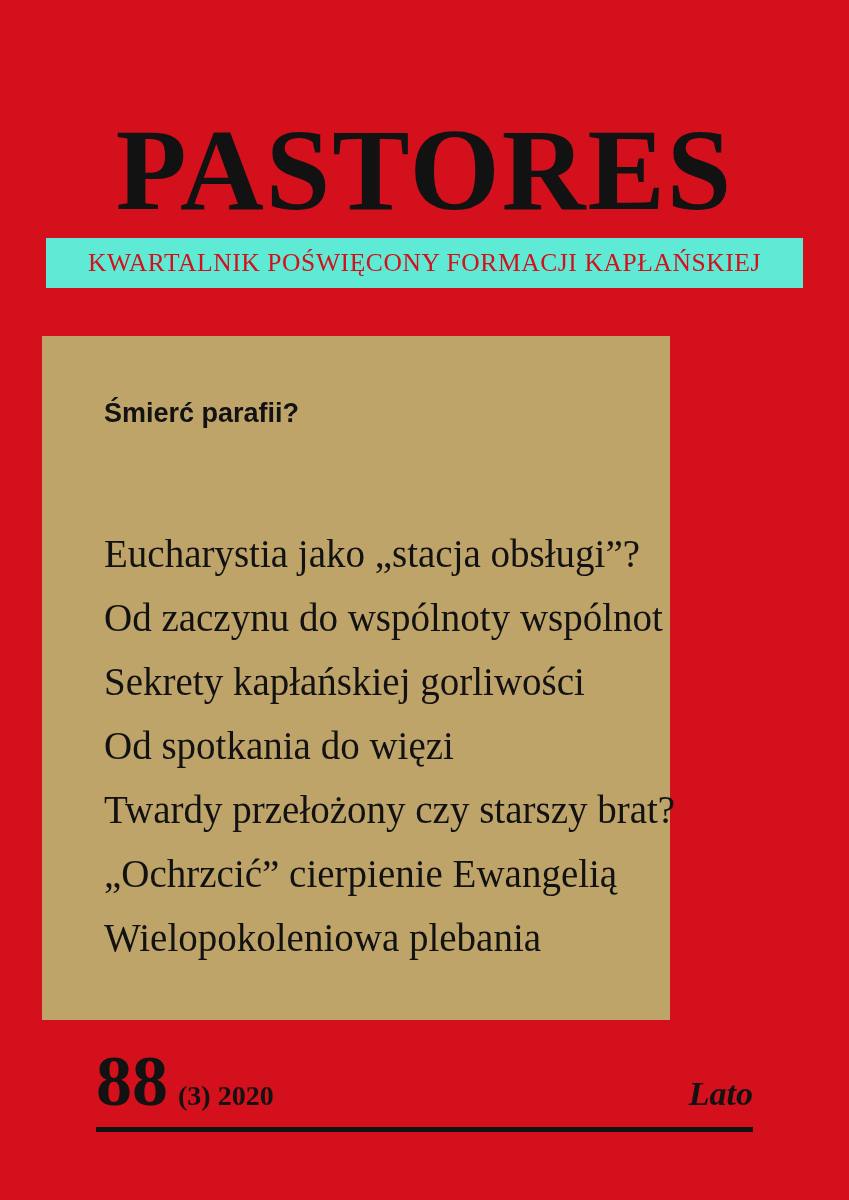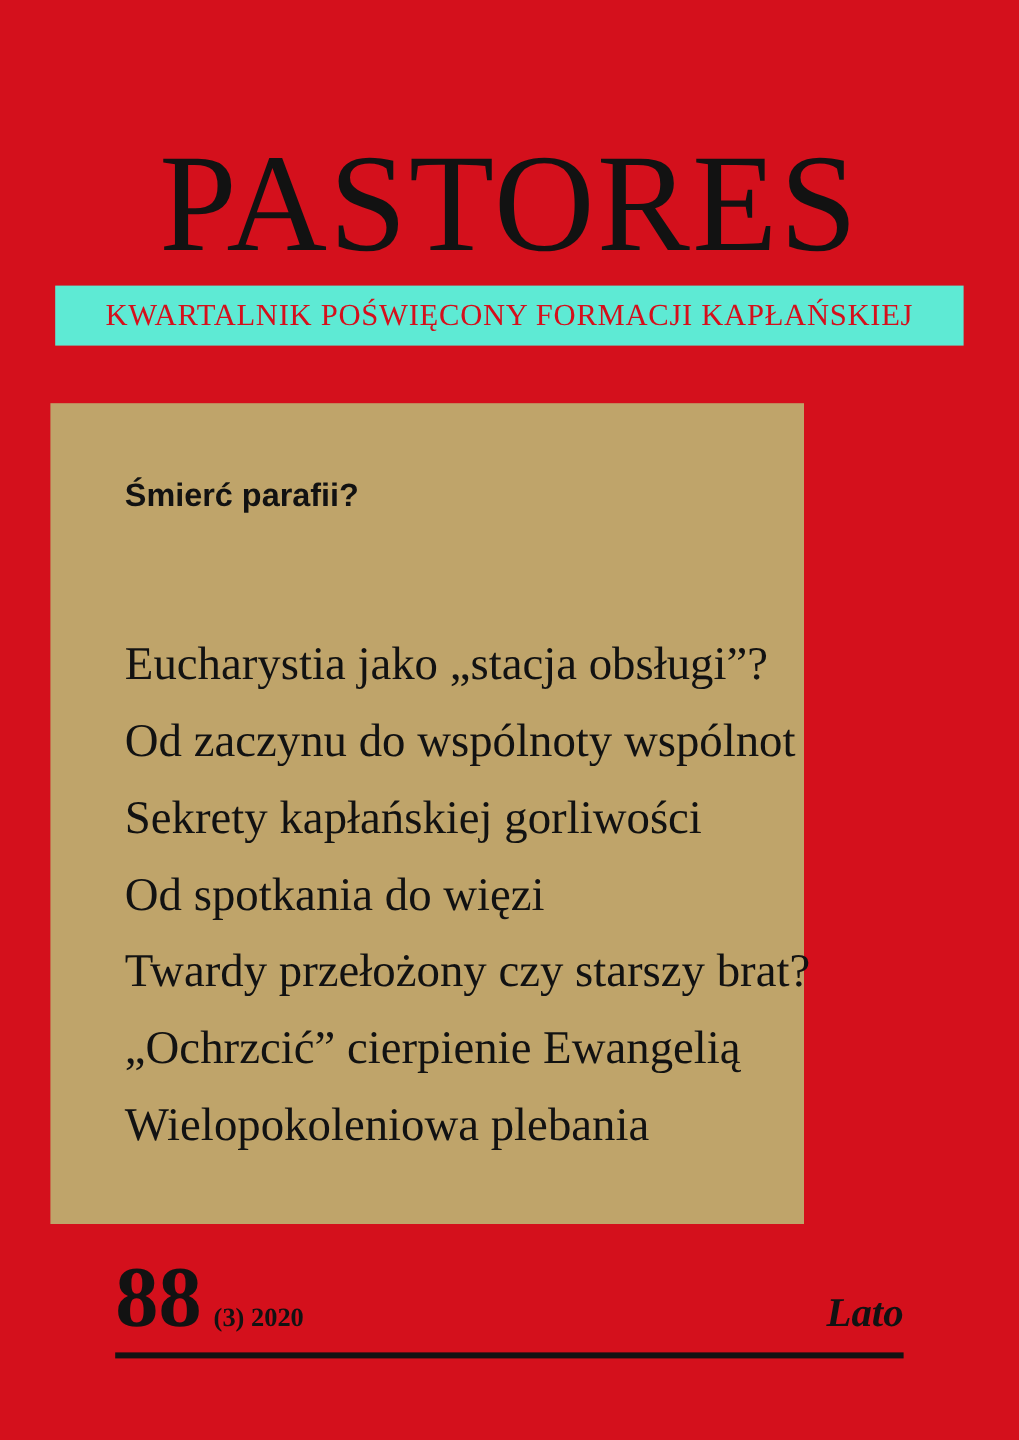--- a/index.html
+++ b/index.html
@@ -19,21 +19,21 @@
   
   .masthead {
     position: absolute;
     left: 0;
     right: 0;
     top: 112px;
     text-align: center;
   }
   .journal-title {
     font-family: "Liberation Serif", serif;
-    font-weight: normal;
+    font-weight: bold;
     font-size: 116px;
     line-height: 1;
     letter-spacing: 2px;
     color: #121212;
     margin: 0;
     padding: 0;
     text-align: center;
   }
   .subtitle-bar {
     position: absolute;
@@ -111,21 +111,21 @@
   .issue-number {
     font-family: "Liberation Serif", serif;
     font-weight: bold;
     font-size: 72px;
     line-height: 0.9;
     color: #121212;
   }
   .issue-meta {
     font-family: "Liberation Serif", serif;
     font-weight: bold;
-    font-size: 22px;
+    font-size: 28px;
     color: #121212;
     margin-left: 10px;
   }
   .issue-season {
     font-family: "Liberation Serif", serif;
     font-style: italic;
     font-weight: bold;
     font-size: 34px;
     color: #121212;
   }

